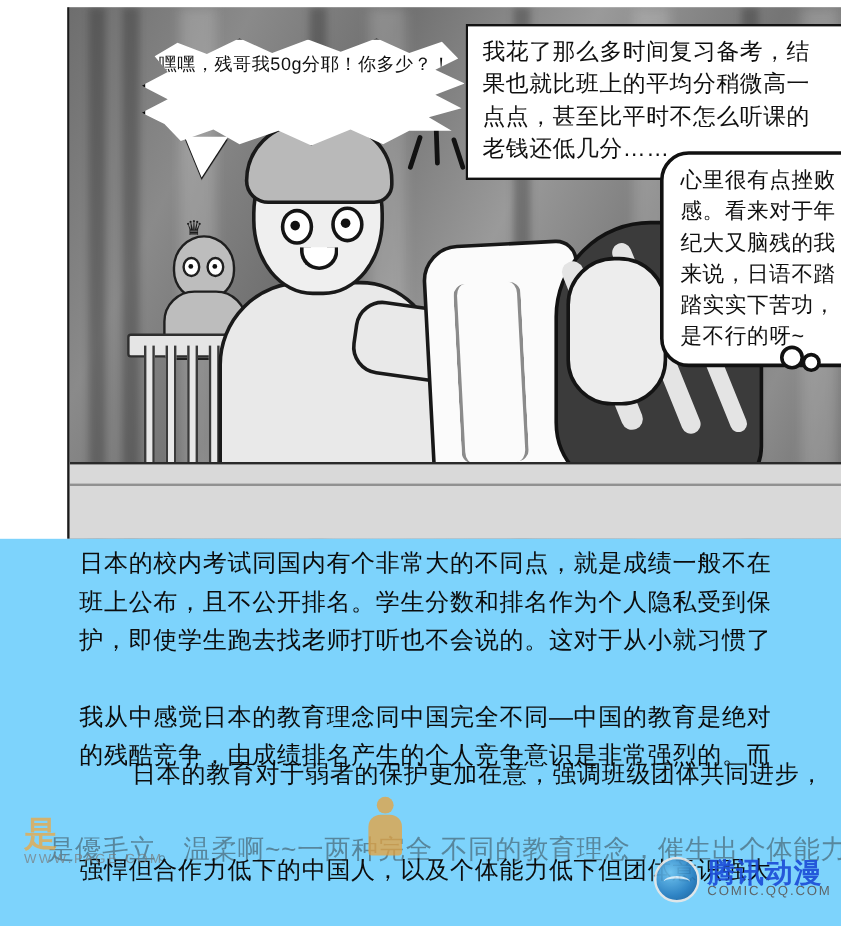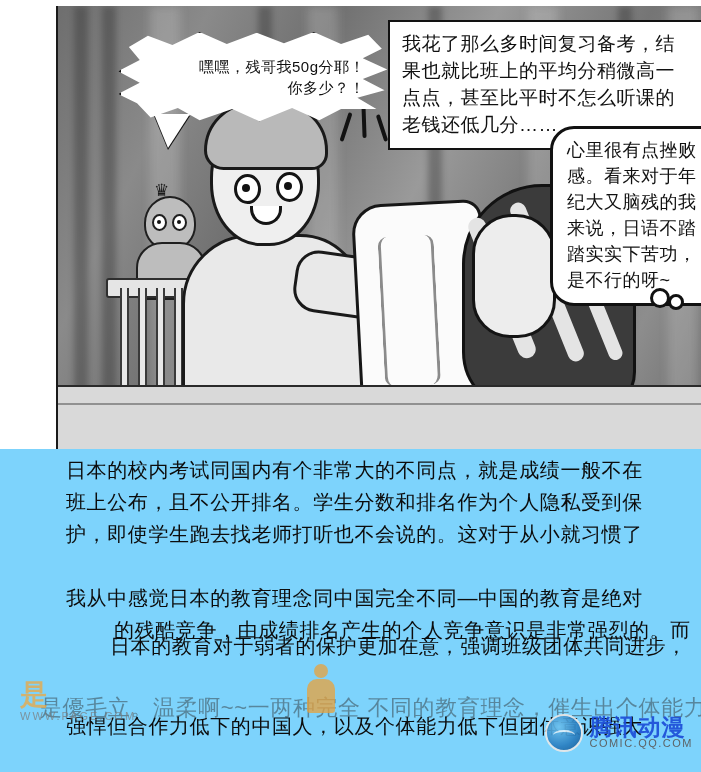--- a/index.html
+++ b/index.html
@@ -271,23 +271,23 @@
     height: 94px;
     background: #ffffff;
     color: #111;
     border: 3px solid #111;
     clip-path: polygon(
       4% 18%, 11% 6%, 20% 16%, 30% 2%, 40% 15%, 51% 3%, 61% 14%, 72% 2%, 82% 15%, 92% 5%, 97% 20%,
       90% 30%, 99% 42%, 90% 52%, 98% 64%, 88% 72%, 95% 84%, 82% 84%, 74% 96%, 64% 83%,
       52% 97%, 42% 84%, 30% 96%, 22% 83%, 12% 93%, 7% 78%, 0% 68%, 8% 56%, 0% 44%, 8% 32%
     );
     display: flex;
-    flex-direction: column;
+    flex-direction: row;
     justify-content: center;
-    align-items: flex-end;
+    align-items: flex-start;
     box-sizing: border-box;
     padding: 10px 22px;
   }
   .balloon-spiky .line {
     font-size: 15px;
     line-height: 21px;
     letter-spacing: .5px;
     white-space: nowrap;
     color: #101010;
   }
@@ -532,21 +532,21 @@
     </div>
     <div class="bubble-dot" style="left:592px; top:282px; width:14px; height:14px;"></div>
     <div class="bubble-dot" style="left:610px; top:288px; width:10px; height:10px;"></div>
   </div>
 
   <div id="bottom">
     <div class="ln" style="top:10px;">日本的校内考试同国内有个非常大的不同点，就是成绩一般不在</div>
     <div class="ln" style="top:42px;">班上公布，且不公开排名。学生分数和排名作为个人隐私受到保</div>
     <div class="ln" style="top:74px;">护，即使学生跑去找老师打听也不会说的。这对于从小就习惯了</div>
     <div class="ln" style="top:138px;">我从中感觉日本的教育理念同中国完全不同—中国的教育是绝对</div>
-    <div class="ln" style="top:170px;margin-left:48px;">的残酷竞争，由成绩排名产生的个人竞争意识是非常强烈的。而</div>
+    <div class="ln" style="top:170px;">的残酷竞争，由成绩排名产生的个人竞争意识是非常强烈的。而</div>
     <div class="ln" style="top:186px;margin-left:44px;">日本的教育对于弱者的保护更加在意，强调班级团体共同进步，</div>
     <div class="ln faint" style="top:248px; left:40px; font-size:22px; opacity:.45;">是優毛立。温柔啊~~一两种完全 不同的教育理念，催生出个体能力</div>
     <div class="ln" style="top:266px;">强悍但合作力低下的中国人，以及个体能力低下但团体意识强大</div>
   </div>
 
   <div class="wm-left">
     <span>是</span>
     <small>WWW.PAGE.COM</small>
   </div>
 

